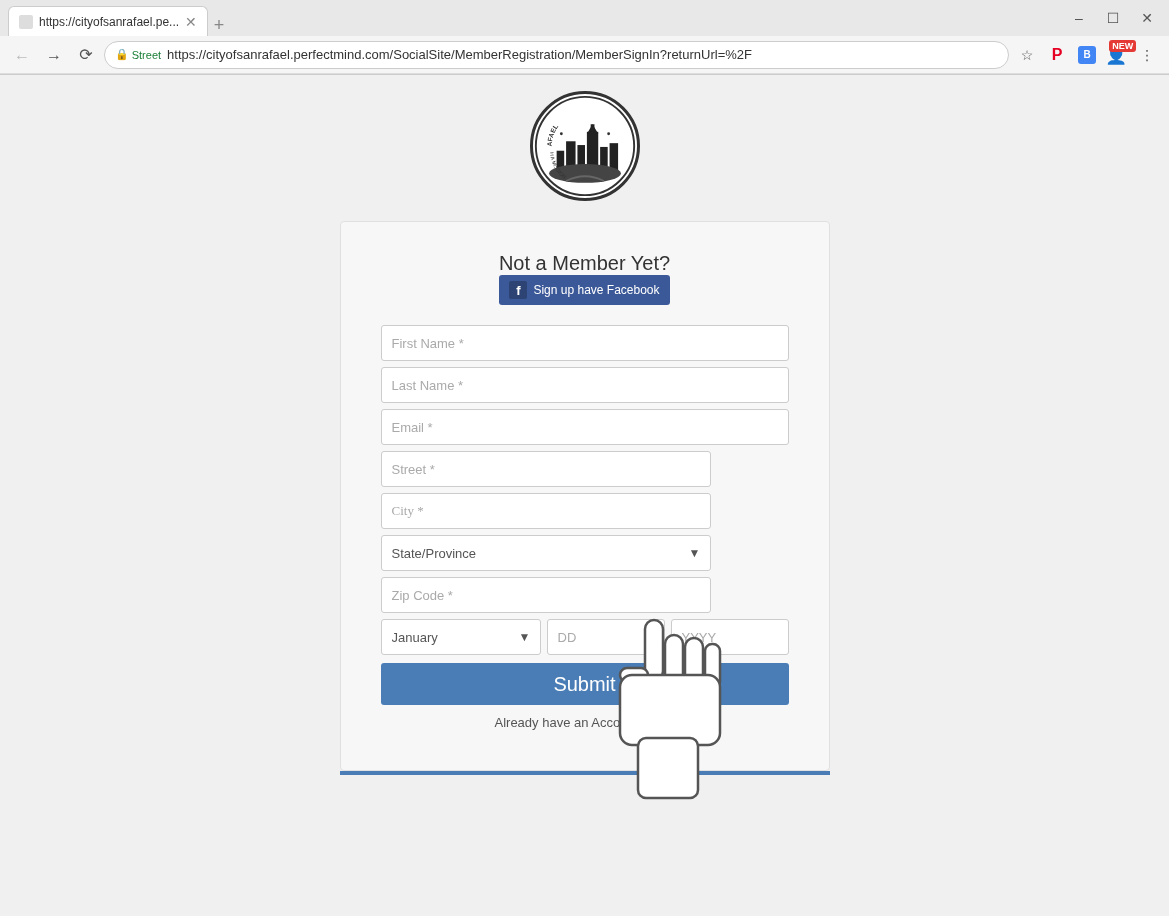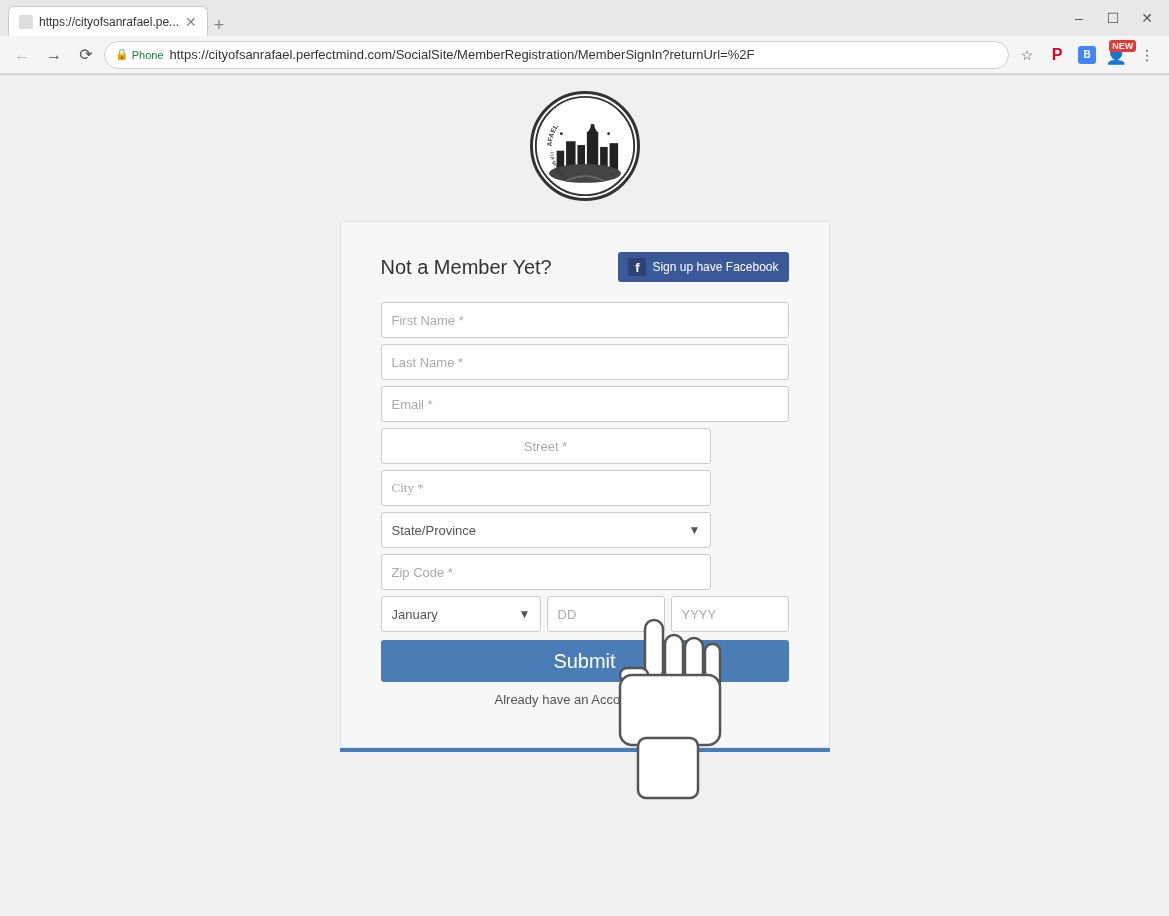--- a/index.html
+++ b/index.html
@@ -212,20 +212,21 @@
       border-radius: 4px;
       width: 490px;
       padding: 30px 40px 40px;
     }
 
     .form-header {
       display: flex;
       align-items: center;
       justify-content: space-between;
       margin-bottom: 20px;
+      flex-direction: column;
     }
     .form-title {
       font-size: 20px;
       color: #333;
       font-weight: normal;
     }
     .facebook-btn {
       display: flex;
       align-items: center;
       background: #3b5998;
@@ -372,21 +373,21 @@
     </div>
   </div>
 
   <div class="nav-bar">
     <button class="nav-btn disabled">←</button>
     <button class="nav-btn">→</button>
     <button class="nav-btn">⟳</button>
 
     <div class="address-bar-container">
       <span class="secure-icon">
-        🔒 <span>Phone</span>
+        🔒 <span>Street</span>
       </span>
       <span class="address-text">https://cityofsanrafael.perfectmind.com/SocialSite/MemberRegistration/MemberSignIn?returnUrl=%2F</span>
     </div>
 
     <div class="nav-right-icons">
       <button class="nav-icon-btn">☆</button>
       <button class="nav-icon-btn pinterest-icon">P</button>
       <button class="nav-icon-btn">
         <div class="ext-badge">B</div>
       </button>
@@ -459,21 +460,21 @@
     <div class="form-group">
       <input type="text" class="form-input" placeholder="Last Name *" style="">
     </div>
 
     <div class="form-group">
       <input type="email" class="form-input" placeholder="Email *" style="">
     </div>
 
 
     <div class="form-group">
-      <input type="text" class="form-input" style="width: 330px; text-align: center;" placeholder="Street *">
+      <input type="text" class="form-input" style="width: 330px;" placeholder="Street *">
     </div>
 
     <div class="form-group">
       <input type="text" class="form-input" style="width: 330px; font-family: Liberation Serif, serif;" placeholder="City *">
     </div>
 
     <div class="form-group">
       <div class="form-select-wrapper" style="width: 330px;">
         <select class="form-select">
           <option value="">State/Province</option>

